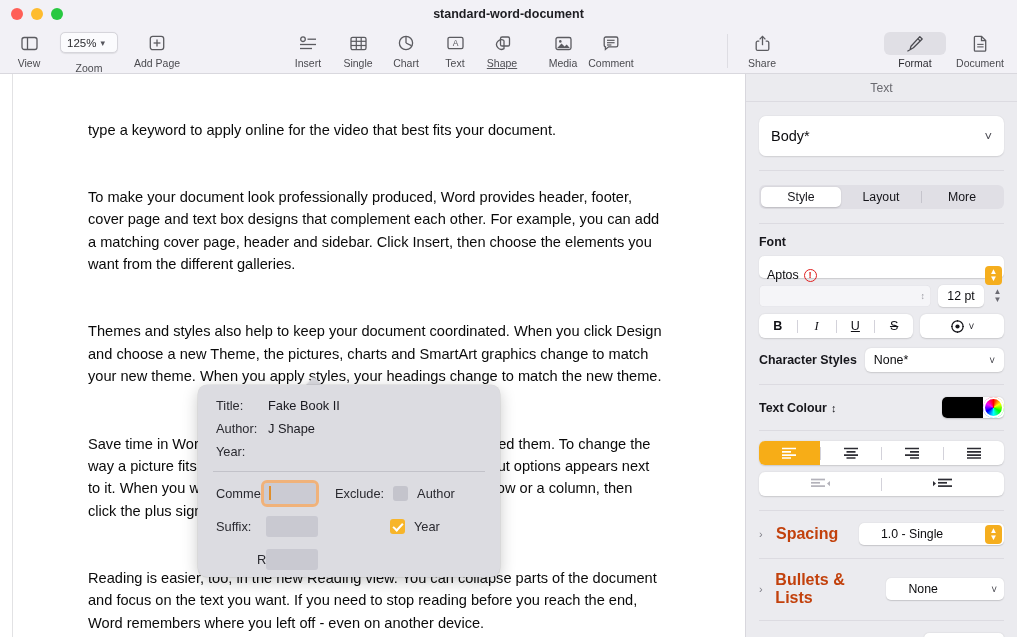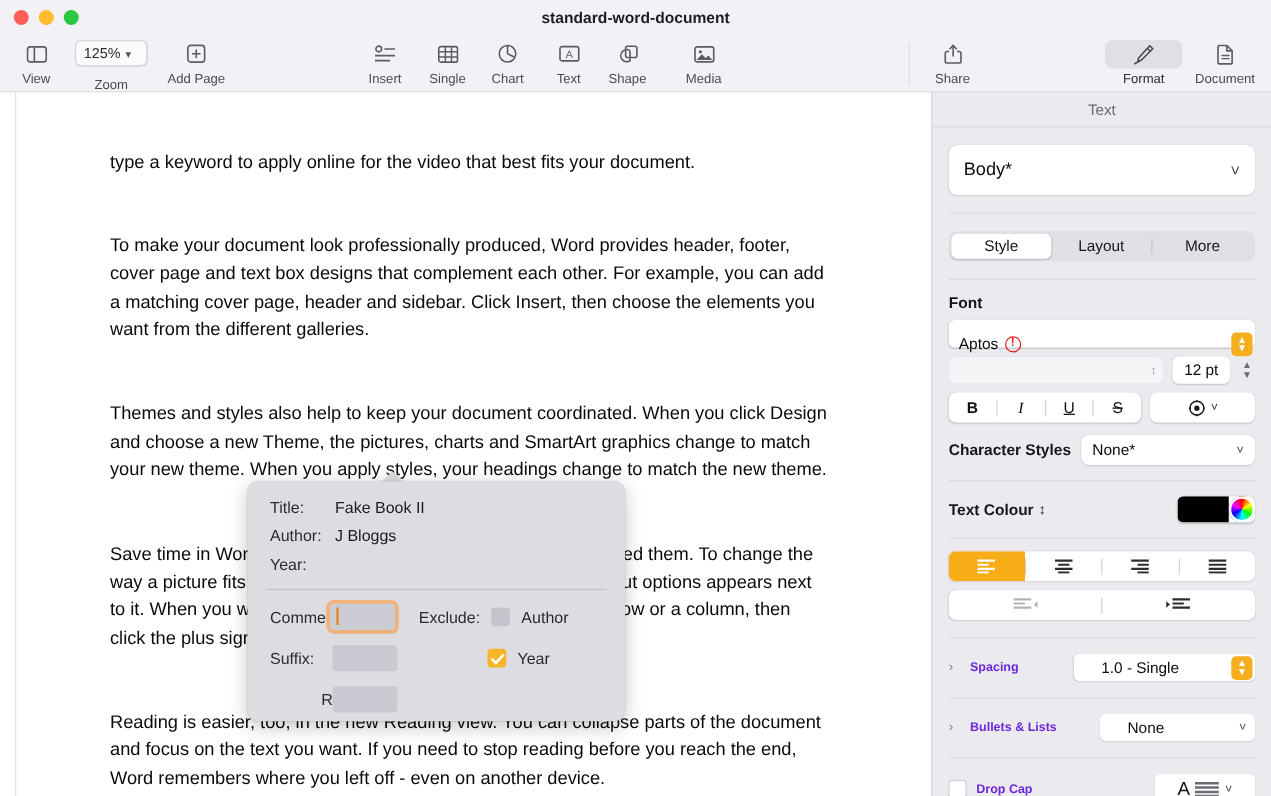--- a/index.html
+++ b/index.html
@@ -255,21 +255,21 @@
   }
   .align-btn.active { background: #f7ad17; }
   .indent-row {
     margin-top: 7px; height: 24px; background: #ffffff; border-radius: 6px;
     display: flex; align-items: center;
     box-shadow: 0 0.5px 1.5px rgba(0,0,0,.15);
   }
   .indent-btn { flex: 1; display: flex; align-items: center; justify-content: center; }
   .disc-row { margin-top: 12px; display: flex; align-items: center; gap: 7px; }
   .chevron-r { color: #7e7e86; font-size: 11px; width: 10px; }
-  .disc-lbl { font-size: 10px; color: #6d28d9; font-weight: bold; }
+  .disc-lbl { font-size: 16px; color: #c2410c; font-weight: bold; }
   .disc-sel {
     margin-left: auto; height: 22px; background: #ffffff; border-radius: 5px;
     display: flex; align-items: center; padding: 0 2px 0 22px;
     font-size: 12.3px; color: #0b0b0e; gap: 6px;
     box-shadow: 0 0.5px 1.2px rgba(0,0,0,.16);
   }
   .chev-d { color: #44444c; font-size: 10px; margin-right: 7px; }
   .dropcap-row { margin-top: 12px; display: flex; align-items: center; gap: 8px; }
   .sq-chk {
     width: 14px; height: 14px; border-radius: 3px; background: #fff;
@@ -371,41 +371,52 @@
     <div class="tb-item" style="left:435px; width:40px;">
       <div class="tb-ico">
         <svg width="17" height="14" viewBox="0 0 17 14">
             <rect x="1" y="1.3" width="15" height="11.4" rx="1.6" fill="none" stroke="#5b5b60" stroke-width="1.3"></rect>
             <text x="8.5" y="10.3" font-size="8.5" font-family="Liberation Sans, sans-serif" fill="#5b5b60" text-anchor="middle">A</text>
           </svg>
       </div>
       <div class="tb-lbl">Text</div>
     </div>
 
-    <div class="tb-item" style="left:481px; width:42px;">
+    <div class="tb-item" style="left:481px; width:42px;text-decoration:underline;">
       <div class="tb-ico">
         <svg width="17" height="16" viewBox="0 0 17 16">
             <rect x="6.5" y="2" width="9" height="9" rx="1.6" fill="none" stroke="#5b5b60" stroke-width="1.3"></rect>
             <path d="M10 5.5 A4.8 4.8 0 1 0 10 13.6 L10 5.5" fill="none" stroke="#5b5b60" stroke-width="1.3"></path>
           </svg>
       </div>
       <div class="tb-lbl">Shape</div>
     </div>
 
     <div class="tb-item" style="left:542px; width:42px;">
       <div class="tb-ico">
         <svg width="17" height="15" viewBox="0 0 17 15">
             <rect x="1" y="1.5" width="15" height="12" rx="1.8" fill="none" stroke="#5b5b60" stroke-width="1.3"></rect>
             <circle cx="5.3" cy="5.4" r="1.3" fill="#5b5b60"></circle>
             <path d="M2.2 12 L6.5 7.4 L9.6 10.4 L11.7 8.4 L14.8 12 Z" fill="#5b5b60"></path>
           </svg>
       </div>
       <div class="tb-lbl">Media</div>
     </div>
 
+    <div class="tb-item" style="left:580px; width:62px;">
+      <div class="tb-ico">
+        <svg width="16" height="15" viewBox="0 0 16 15">
+            <path d="M1.2 2.6 a1.6 1.6 0 0 1 1.6-1.6 h10.4 a1.6 1.6 0 0 1 1.6 1.6 v6.6 a1.6 1.6 0 0 1 -1.6 1.6 h-7.6 l-3.2 2.6 v-2.6 a1.6 1.6 0 0 1 -1.2 -1.6 z" fill="none" stroke="#5b5b60" stroke-width="1.3"></path>
+            <line x1="4" y1="4.3" x2="11.6" y2="4.3" stroke="#5b5b60" stroke-width="1.2"></line>
+            <line x1="4" y1="6.7" x2="11.6" y2="6.7" stroke="#5b5b60" stroke-width="1.2"></line>
+            <line x1="4" y1="9" x2="8.4" y2="9" stroke="#5b5b60" stroke-width="1.2"></line>
+          </svg>
+      </div>
+      <div class="tb-lbl">Comment</div>
+    </div>
 
     <div class="tb-item" style="left:742px; width:40px;">
       <div class="tb-ico">
         <svg width="15" height="17" viewBox="0 0 15 17">
             <path d="M4.3 6.2 h-1.6 a1.5 1.5 0 0 0 -1.5 1.5 v6.2 a1.5 1.5 0 0 0 1.5 1.5 h9.6 a1.5 1.5 0 0 0 1.5 -1.5 v-6.2 a1.5 1.5 0 0 0 -1.5 -1.5 h-1.6" fill="none" stroke="#5b5b60" stroke-width="1.3"></path>
             <line x1="7.5" y1="1.5" x2="7.5" y2="10.2" stroke="#5b5b60" stroke-width="1.3"></line>
             <path d="M4.6 4.4 L7.5 1.4 L10.4 4.4" fill="none" stroke="#5b5b60" stroke-width="1.3"></path>
           </svg>
       </div>
       <div class="tb-lbl">Share</div>
@@ -453,21 +464,21 @@
     <div class="pop-arrow"></div>
     <div class="popover">
 
       <div class="pop-row" style="left:18px; top:13px;">
         <span class="pop-lab" style="width:52px;">Title:</span>
         <span class="pop-val">Fake Book II</span>
       </div>
 
       <div class="pop-row" style="left:18px; top:36px;">
         <span class="pop-lab" style="width:52px;">Author:</span>
-        <span class="pop-val">J Bloggs</span>
+        <span class="pop-val">J Shape</span>
       </div>
 
       <div class="pop-row" style="left:18px; top:59px;">
         <span class="pop-lab" style="width:52px;">Year:</span>
         <span class="pop-val"></span>
       </div>
 
       <div class="pop-hr"></div>
 
       <div class="pop-row" style="left:18px; top:101px; align-items:center;">

